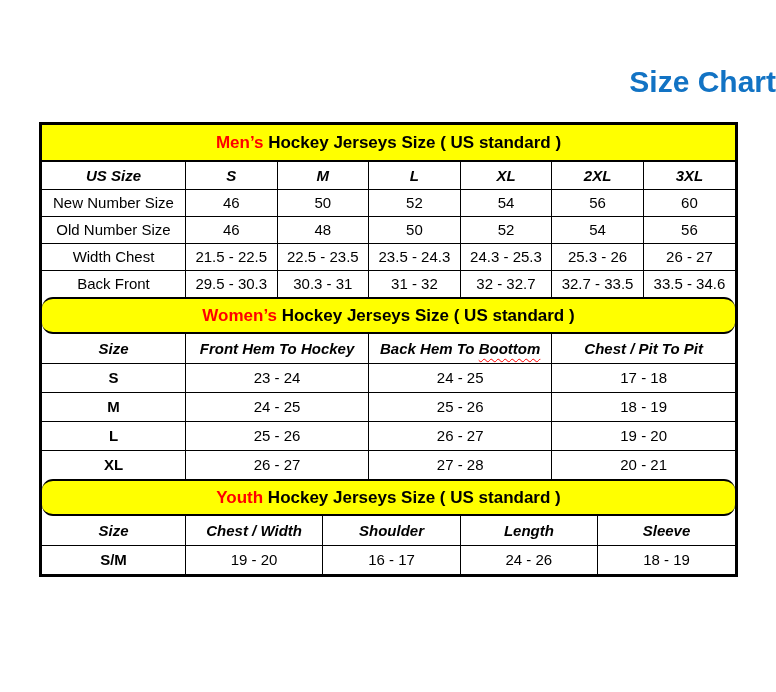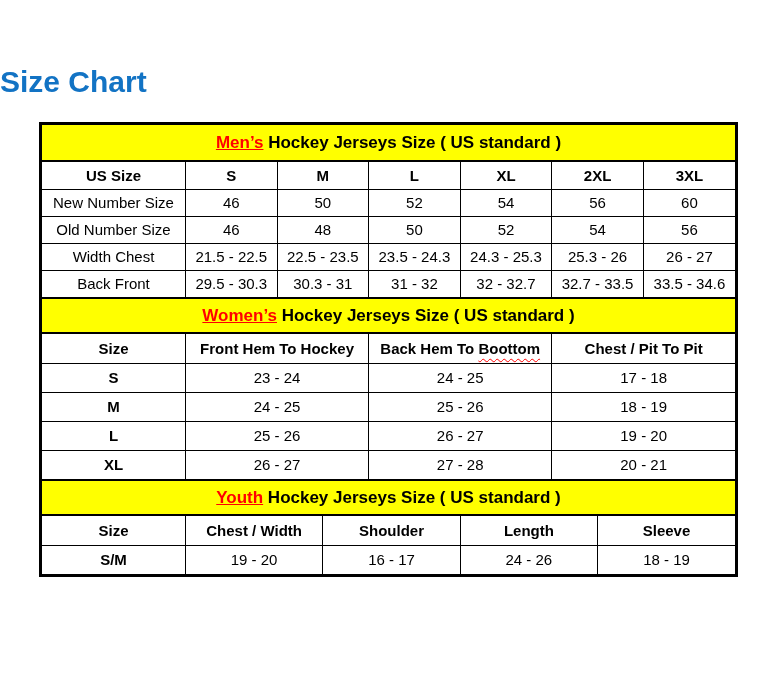--- a/index.html
+++ b/index.html
@@ -13,21 +13,21 @@
     width: 776px;
     height: 692px;
     background: #ffffff;
     overflow: hidden;
   }
   .page-title {
     position: absolute;
     top: 58px;
     left: 0;
     width: 100%;
-    text-align: left;
+    text-align: right;
     font-size: 30px;
     line-height: 48px;
     font-weight: bold;
     color: var(--title-blue, #1273C4);
     letter-spacing: 0px;
   }
   .tables-wrap {
     position: absolute;
     top: 122px;
     left: 39px;
@@ -41,39 +41,40 @@
     height: 37px;
     display: flex;
     align-items: center;
     justify-content: center;
     font-size: 17px;
     font-weight: bold;
     white-space: pre;
   }
   .size-table + .size-table .banner {
     border-top: 2px solid var(--border-black, #000);
-  }
-  .banner .hl { color: var(--accent-red, #FF0000); text-decoration: underline; }
+    border-radius: 11px;
+  }
+  .banner .hl { color: var(--accent-red, #FF0000); }
   table {
     width: 100%;
     border-collapse: collapse;
     border: hidden; 
     table-layout: fixed;
   }
   th, td {
     border: 1.5px solid var(--border-black, #000);
     text-align: center;
     vertical-align: middle;
     font-size: 15px;
     height: 27px;
     padding: 2px 3px;
     overflow: hidden;
     white-space: nowrap;
   }
-  th { font-weight: bold; }
+  th { font-weight: bold; font-style: italic; }
   td { font-weight: normal; }
   section[data-name="womens-section"] th,
   section[data-name="womens-section"] td,
   section[data-name="youth-section"] th,
   section[data-name="youth-section"] td { height: 29px; }
   section[data-name="womens-section"] td.row-label,
   section[data-name="youth-section"] td.row-label { font-weight: bold; }
   .squiggle {
     text-decoration: underline wavy var(--accent-red, #FF0000);
     text-decoration-thickness: 1px;

